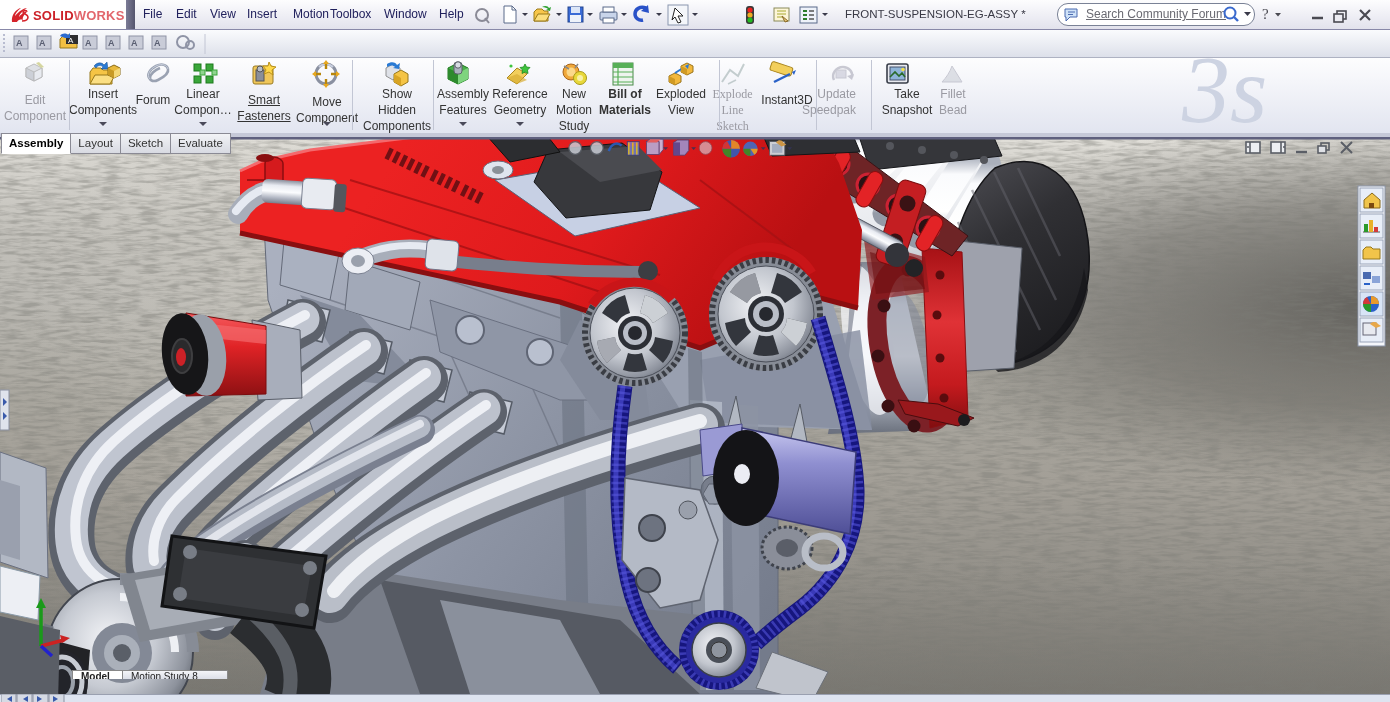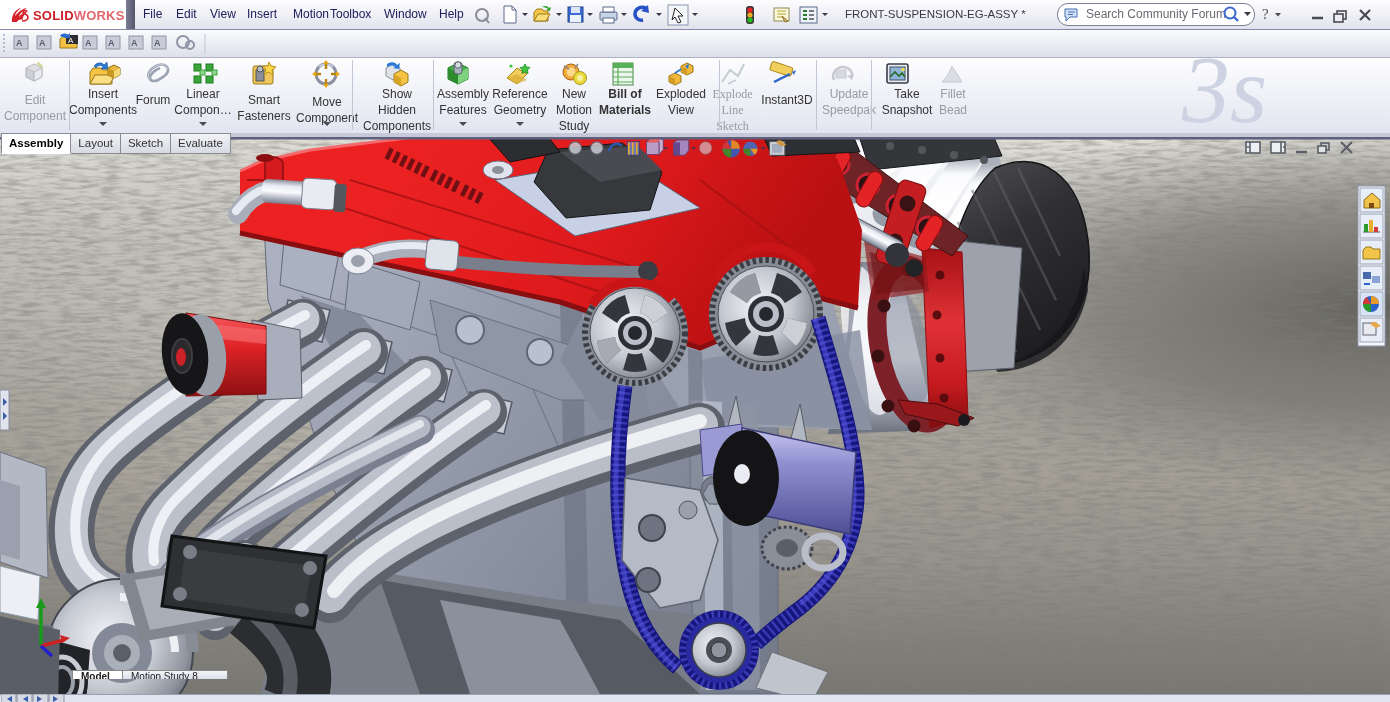--- a/index.html
+++ b/index.html
@@ -95,21 +95,21 @@
     <path d="M311 7 h5 M311 11 h5 M311 15 h5" stroke="#555" stroke-width="1.4"></path>
   <path d="M324 9 l3 3 l3 -3 z" fill="#3a3a4a"></path>
 </svg>
 <div id="wintitle" class="abs" style="left:845px;">FRONT-SUSPENSION-EG-ASSY *</div>
 
 <div class="abs" style="left:1057px;top:3px;width:196px;height:21px;background:#fff;border:1px solid #7a8296;border-radius:11px;"></div>
 <svg class="abs" style="left:1063px;top:6px" width="20" height="16">
     <path d="M2 3 h12 v8 h-7 l-4 4 v-4 h-1 z" fill="#cfe2f8" stroke="#4a6ab0"></path>
     <path d="M5 6 h7 M5 8.5 h5" stroke="#4a6ab0" stroke-width="1"></path>
   </svg>
-<div class="abs" style="left:1086px;top:0;height:28px;line-height:28px;font-size:12px;color:#6a6a72;">Search Community Forum</div>
+<div class="abs" style="left:1086px;top:0;height:28px;line-height:28px;font-size:12px;color:#6a6a72;text-decoration:underline;">Search Community Forum</div>
 <svg class="abs" style="left:1222px;top:5px" width="30" height="18">
     <circle cx="8" cy="8" r="5.5" fill="none" stroke="#3a6ace" stroke-width="2"></circle>
     <path d="M12 12 l4 4" stroke="#3a6ace" stroke-width="2.4"></path>
     <path d="M22 7 l3.5 4 l3.5 -4 z" fill="#3a3a4a"></path>
   </svg>
 
 <svg class="abs" style="left:1262px;top:5px" width="124" height="19" viewBox="0 0 124 19">
   <text x="0" y="14" font-size="15" fill="#4a4a52" font-family="Liberation Serif,serif">?</text>
   <path d="M13 8 l3 3.5 l3 -3.5 z" fill="#4a4a52"></path>
   <path d="M50 13 h11" stroke="#4a4a52" stroke-width="2.5"></path>
@@ -268,31 +268,31 @@
 
   <g transform="translate(938,2)" opacity="0.5">
     <path d="M4 22 h20 L14 6 C 12 12 8 18 4 22 z" fill="#c3c7d0" stroke="#99a"></path>
   </g>
 </svg>
 
 <div class="abs cmdlabel gray" style="left:2px;top:92px;width:66px;">Edit<br>Component</div>
 <div class="abs cmdlabel" style="left:64px;top:86px;width:78px;">Insert<br>Components</div>
 <div class="abs cmdlabel" style="left:128px;top:92px;width:50px;">Forum</div>
 <div class="abs cmdlabel" style="left:168px;top:86px;width:70px;">Linear<br>Compon…</div>
-<div class="abs cmdlabel" style="left:228px;top:92px;width:72px;">Smart<br>Fasteners</div>
+<div class="abs cmdlabel" style="left:228px;top:92px;width:72px;text-decoration:underline;">Smart<br>Fasteners</div>
 <div class="abs cmdlabel" style="left:288px;top:86px;width:78px;margin-top:8px;">Move<br>Component</div>
 <div class="abs cmdlabel" style="left:352px;top:86px;width:90px;text-align:center;">Show<br>Hidden<br>Components</div>
 <div class="abs cmdlabel" style="left:425px;top:86px;width:76px;">Assembly<br>Features</div>
 <div class="abs cmdlabel" style="left:482px;top:86px;width:76px;">Reference<br>Geometry</div>
 <div class="abs cmdlabel" style="left:545px;top:86px;width:58px;">New<br>Motion<br>Study</div>
 <div class="abs cmdlabel" style="left:595px;top:86px;width:60px;font-weight:bold;">Bill of<br>Materials</div>
 <div class="abs cmdlabel" style="left:650px;top:86px;width:62px;">Exploded<br>View</div>
 <div class="abs cmdlabel gray" style="left:705px;top:86px;width:55px;font-family:Liberation Serif, serif;">Explode<br>Line<br>Sketch</div>
 <div class="abs cmdlabel" style="left:757px;top:92px;width:60px;">Instant3D</div>
-<div class="abs cmdlabel gray" style="left:818px;top:86px;width:62px;">Update<br>Speedpak</div>
+<div class="abs cmdlabel gray" style="left:794px;top:86px;width:62px;text-align:right;">Update<br>Speedpak</div>
 <div class="abs cmdlabel" style="left:878px;top:86px;width:58px;">Take<br>Snapshot</div>
 <div class="abs cmdlabel gray" style="left:935px;top:86px;width:36px;">Fillet<br>Bead</div>
 
 <div class="abs ddarrow" style="left:99px;top:122px"></div>
 <div class="abs ddarrow" style="left:199px;top:122px"></div>
 <div class="abs ddarrow" style="left:323px;top:122px"></div>
 <div class="abs ddarrow" style="left:459px;top:122px"></div>
 <div class="abs ddarrow" style="left:516px;top:122px"></div>
 
 <div class="abs cmdsep" style="left:69px"></div>

